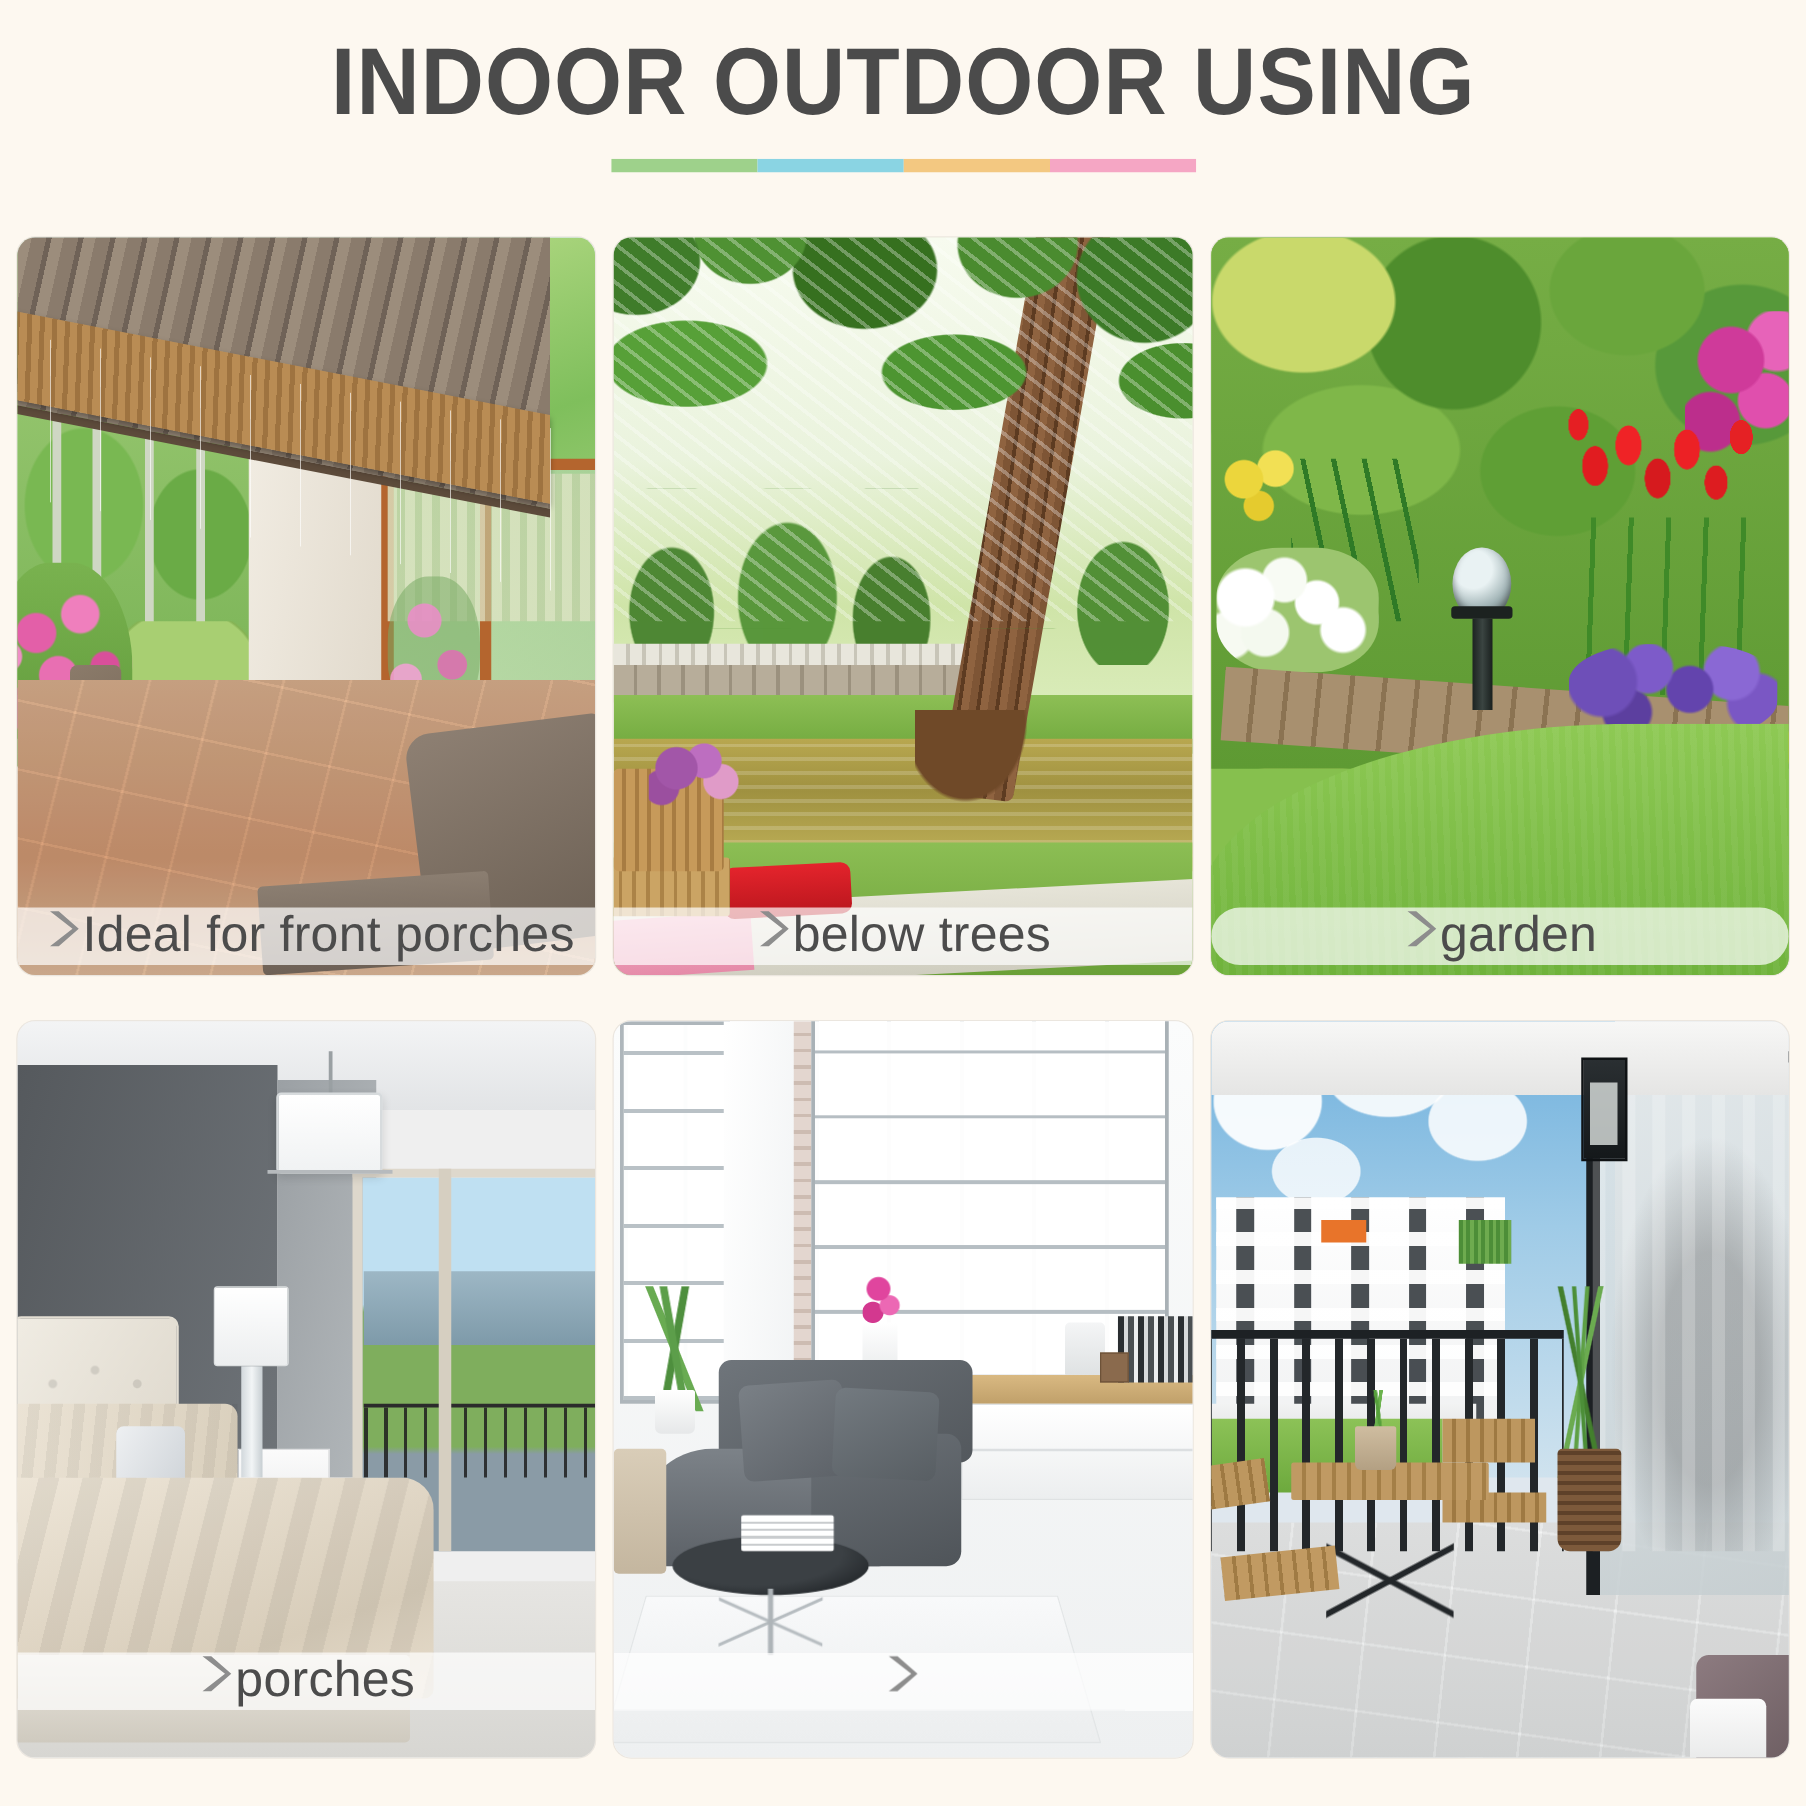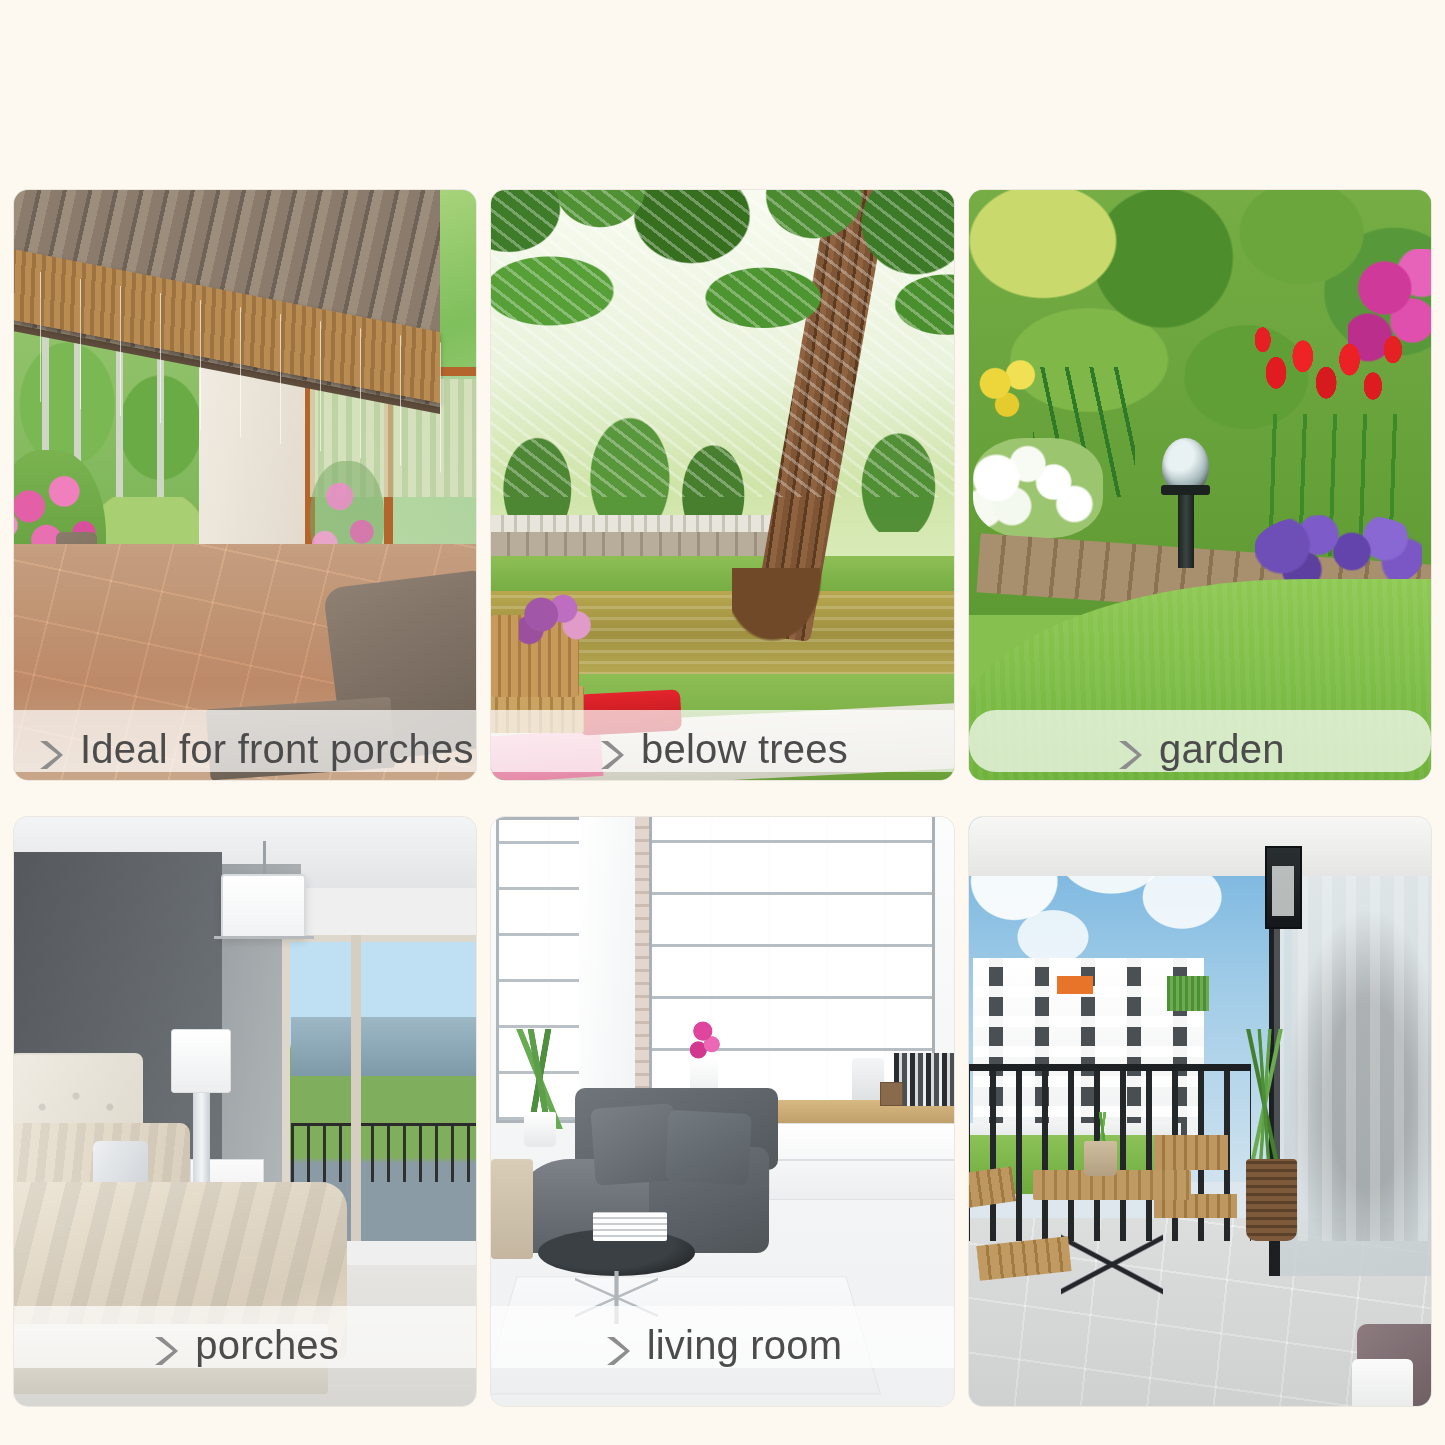--- a/index.html
+++ b/index.html
@@ -80,25 +80,24 @@
   .photo {
     position: absolute;
     inset: 0;
     overflow: hidden;
   }
 
   .caption {
     position: absolute;
     left: 0;
     right: 0;
-    height: 62px;
+    height: 46px;
     background: rgba(255,255,255,0.70);
     display: flex;
-    align-items: flex-end;
-    gap: 14px;
+    align-items: flex-start;
     z-index: 30;
   }
   .caption.row1 { bottom: 8px; }
   .caption.row2 { bottom: 38px; }
 
   .caption.align-left  { justify-content: flex-start; padding-left: 22px; }
   .caption.align-center{ justify-content: center; }
 
   .chev {
     flex: 0 0 auto;
@@ -805,20 +804,29 @@
     position:absolute; right:4%; bottom:-1%; width:13%; height:9%;
     background: linear-gradient(#fbfbfb,#e8e9e9);
     border-radius: 6px;
   }
 </style>
 </head>
 <body style="background: rgb(253, 248, 240);">
 
 <div class="page" style="background: rgb(253, 248, 240);">
 
+  <div class="header">
+    <div class="title">INDOOR OUTDOOR USING</div>
+    <div class="accent-bar">
+      <div class="accent-seg" style="background: rgb(158, 209, 139);"></div>
+      <div class="accent-seg" style="background: rgb(138, 212, 227);"></div>
+      <div class="accent-seg" style="background: rgb(243, 200, 129);"></div>
+      <div class="accent-seg" style="background: rgb(245, 166, 196);"></div>
+    </div>
+  </div>
 
   <div class="grid">
 
     <div class="panel p1">
       <div class="photo">
         <div class="sky"></div>
         <div class="trees"></div>
         <div class="trunk" style="left:6%;  top:6%;  height:62%;"></div>
         <div class="trunk" style="left:13%; top:10%; height:56%;"></div>
         <div class="trunk" style="left:22%; top:4%;  height:60%;"></div>
@@ -970,21 +978,20 @@
         <div class="cush2"></div>
         <div class="throw5"></div>
         <div class="cofftable"></div>
         <div class="tablelegs"></div>
         <div class="bookstack"></div>
       </div>
       <div class="caption row2 align-center" style="background: rgba(255, 255, 255, 0.7);">
         <svg class="chev" viewBox="0 0 30 34" style="color: rgb(141, 141, 141);">
           <path d="M4 3 L22 17 L4 31 L11 31 L27 17 L11 3 Z" fill="currentColor"></path>
         </svg>
-        <span class="cap-text" style="color: rgb(76, 76, 76);">living room</span>
       </div>
     </div>
 
     <div class="panel p6">
       <div class="photo">
         <div class="sky6"></div>
         <div class="clouds6"></div>
         <div class="aptbldg"></div>
         <div class="aptwin"></div>
         <div class="aptmask"></div>

